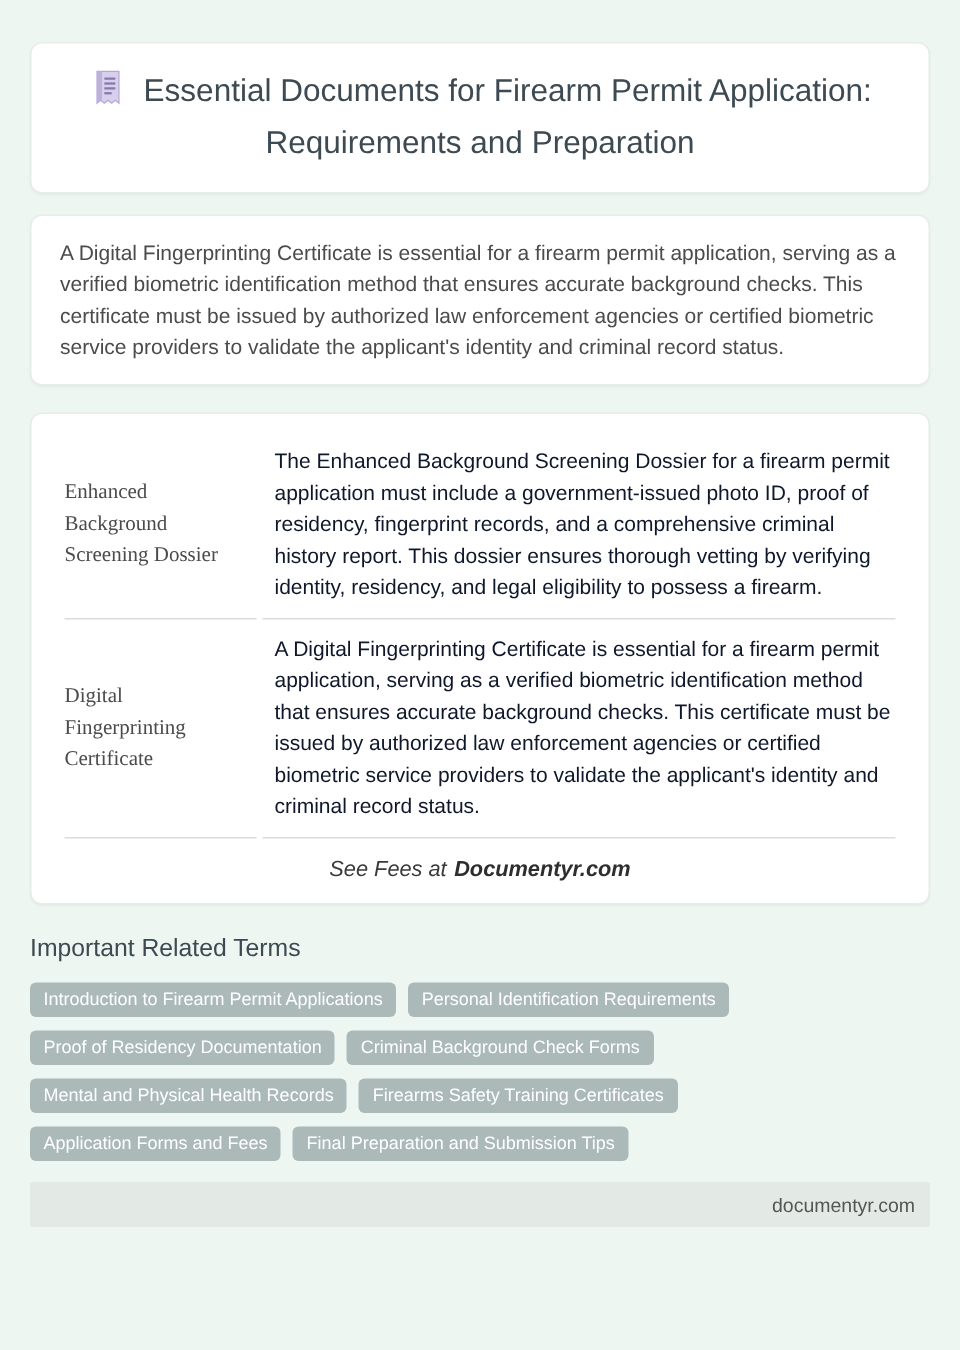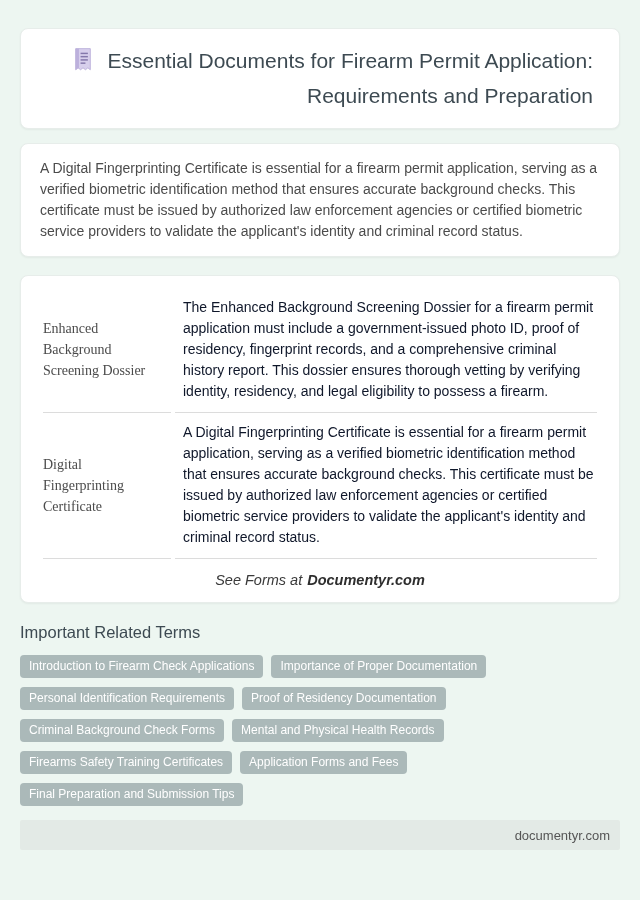--- a/index.html
+++ b/index.html
@@ -12,21 +12,21 @@
   .page { padding: 28px 20px 0 20px; }
 
   .card {
     background: #ffffff;
     border: 1px solid #e7edea;
     border-radius: 8px;
     box-shadow: 0 1px 2px rgba(0,0,0,0.05);
   }
 
   
-  .header-card { padding: 17px 26px; text-align: right; }
+  .header-card { padding: 17px 26px; text-align: center; }
   .page-title {
     font-size: 21px;
     font-weight: 400;
     color: #3d4a52;
     line-height: 30px;
   }
   .doc-icon { display: inline-block; vertical-align: -5px; margin-right: 11px; }
 
   
   .intro-card { margin-top: 14px; padding: 14px 19px; }
@@ -136,29 +136,28 @@
           <td class="term-cell">Enhanced Background Screening Dossier</td>
           <td class="desc-cell">The Enhanced Background Screening Dossier for a firearm permit application must include a government-issued photo ID, proof of residency, fingerprint records, and a comprehensive criminal history report. This dossier ensures thorough vetting by verifying identity, residency, and legal eligibility to possess a firearm.</td>
         </tr>
         <tr>
           <td class="term-cell">Digital Fingerprinting Certificate</td>
           <td class="desc-cell">A Digital Fingerprinting Certificate is essential for a firearm permit application, serving as a verified biometric identification method that ensures accurate background checks. This certificate must be issued by authorized law enforcement agencies or certified biometric service providers to validate the applicant's identity and criminal record status.</td>
         </tr>
       </tbody>
     </table>
     <p class="see-more">
-      <span>See Forms at</span><span class="brand">Documentyr.com</span>
+      <span>See Fees at</span><span class="brand">Documentyr.com</span>
     </p>
   </div>
 
   <h2 class="related-heading">Important Related Terms</h2>
 
   <div class="tags">
-    <span class="tag">Introduction to Firearm Check Applications</span>
-    <span class="tag">Importance of Proper Documentation</span>
+    <span class="tag">Introduction to Firearm Permit Applications</span>
     <span class="tag">Personal Identification Requirements</span>
     <span class="tag">Proof of Residency Documentation</span>
     <span class="tag">Criminal Background Check Forms</span>
     <span class="tag">Mental and Physical Health Records</span>
     <span class="tag">Firearms Safety Training Certificates</span>
     <span class="tag">Application Forms and Fees</span>
     <span class="tag">Final Preparation and Submission Tips</span>
   </div>
 
   <div class="footer-bar">

